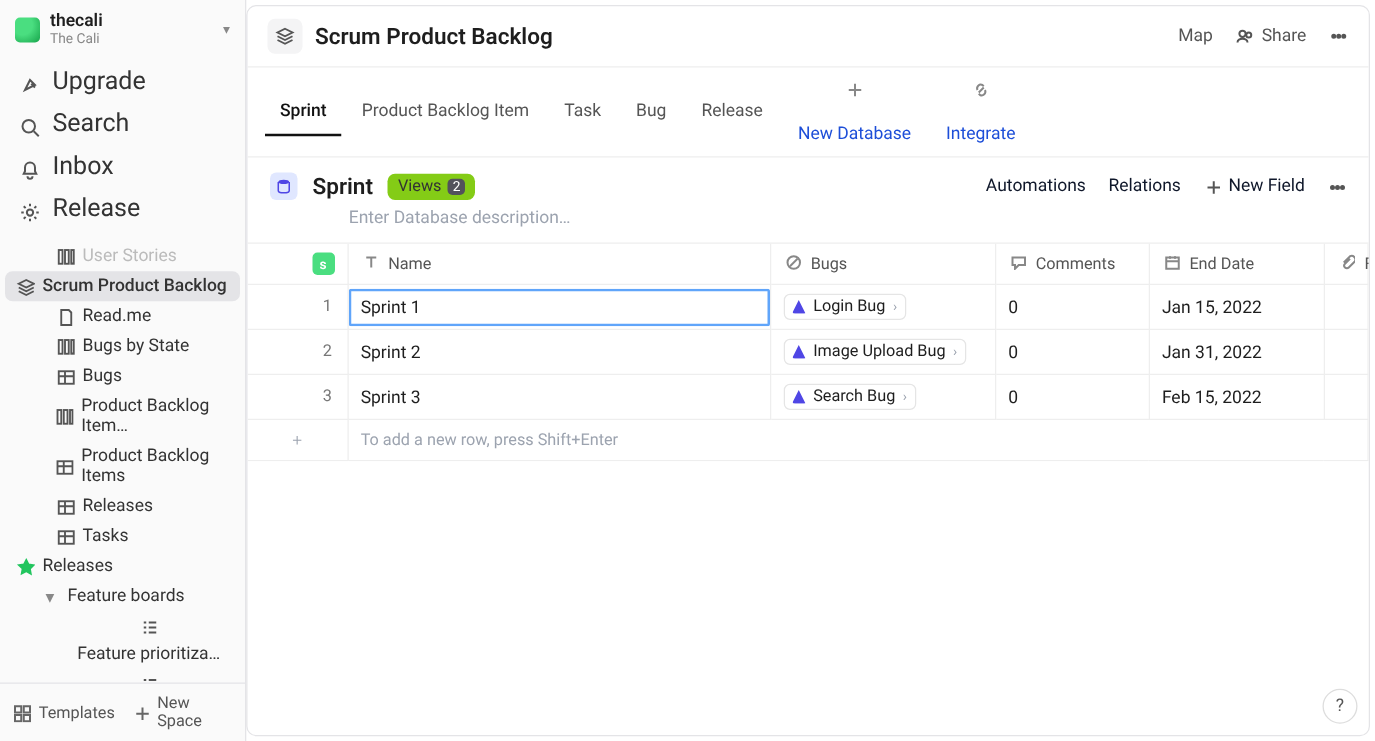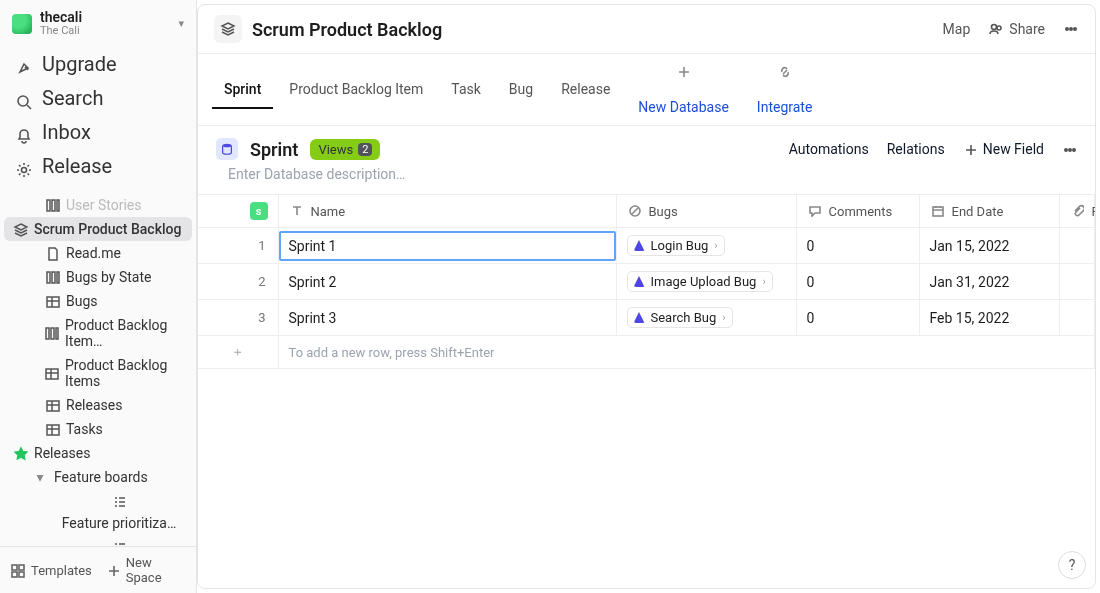--- a/index.html
+++ b/index.html
@@ -115,21 +115,21 @@
   .views-pill{
     background:#84cc16;border-radius:6px;padding:3px 8px;font-size:13px;
     display:flex;align-items:center;gap:5px;color:#333;cursor:pointer;
   }
   .views-pill .b{background:#52525b;color:#fff;border-radius:4px;font-size:11px;padding:0 4px;}
   .viewbar .spacer{flex:1;}
   .view-actions{display:flex;align-items:center;gap:18px;color:#0f172a;font-size:14px;}
   .view-actions .vact{display:flex;align-items:center;gap:5px;cursor:pointer;}
   .view-actions svg{width:15px;height:15px;stroke:#555;fill:none;stroke-width:1.6;}
   .desc {
-    padding: 0 22px 12px 30px; color:#9ca3af; font-size:14px;
+    padding: 0 22px 12px 81px; color:#9ca3af; font-size:14px;
   }
   
   .table-wrap { border-top:1px solid #eee; overflow:hidden; }
   table { border-collapse: collapse; width:100%; table-layout:fixed; }
   th, td { border-bottom:1px solid #eee; border-right:1px solid #eee; text-align:left; padding:0; }
   th { font-weight:400; color:#555; font-size:13px; }
   .cell { display:flex;align-items:center;gap:8px;padding:7px 10px; }
   .col-idx { width:80px; }
   .col-name { width:338px; }
   .col-bugs { width:180px; }

